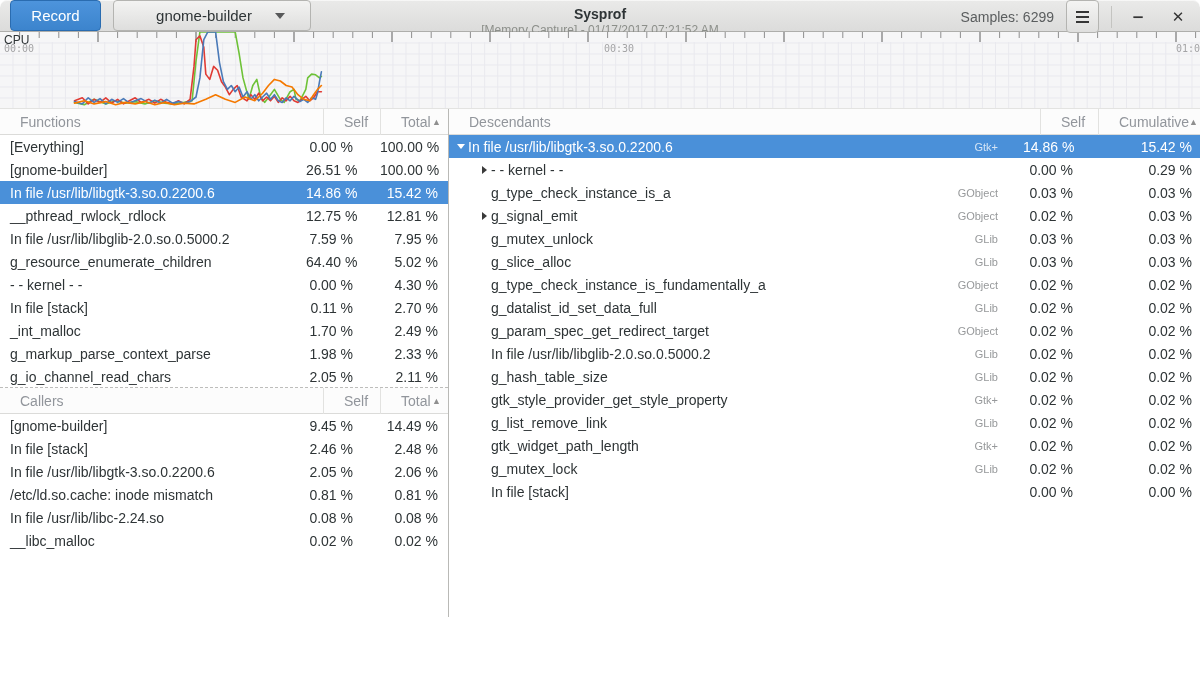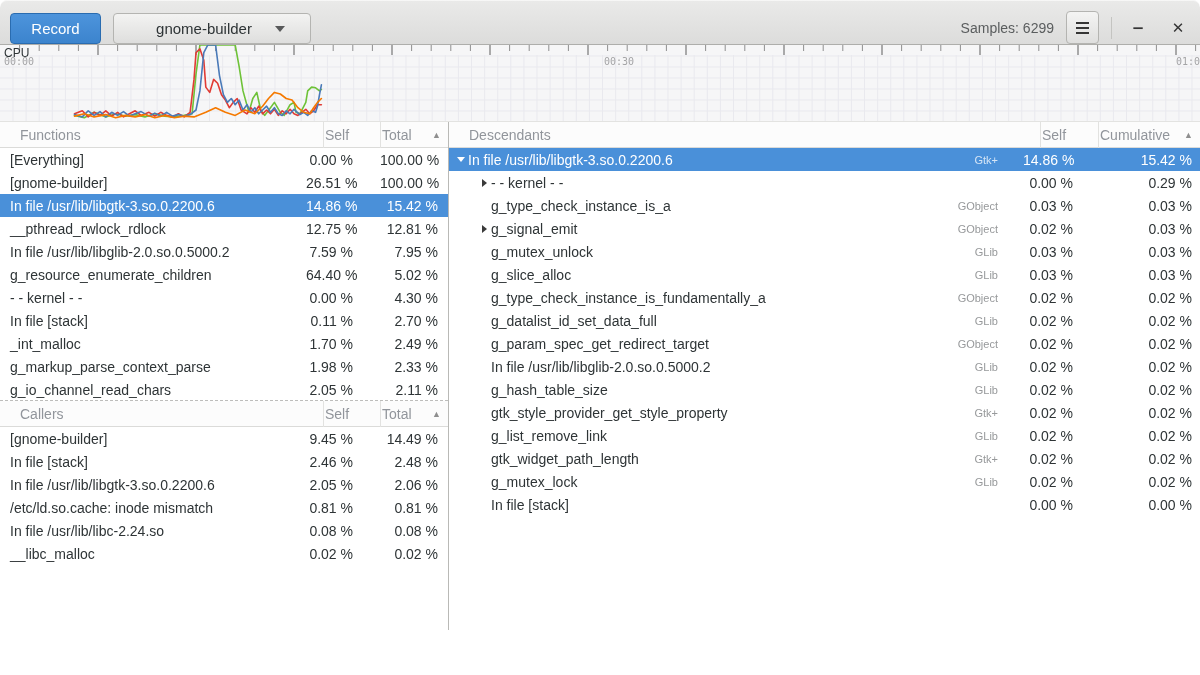--- a/index.html
+++ b/index.html
@@ -2,23 +2,23 @@
 <html><head>
 <meta charset="utf-8">
 <style>
   * { box-sizing: border-box; margin: 0; padding: 0; }
   html,body { background:#ffffff; }
   body { font-family: "Liberation Sans", sans-serif; color:#2e3436; }
   .window { position:relative; width:1200px; height:675px; overflow:hidden; background:#fff;
             border-radius:7px 7px 0 0; }
 
   
-  .headerbar { position:relative; height:45px;
+  .headerbar { position:relative; height:32px;
     background:linear-gradient(to bottom,#eaeae9,#dcdcdb);
-    border-bottom:1px solid #aeaeab; display:flex; align-items:flex-end; padding:0 8px;
+    border-bottom:1px solid #aeaeab; display:flex; align-items:flex-start; padding:0 8px;
     border-radius:7px 7px 0 0; box-shadow:inset 0 1px 0 rgba(255,255,255,.6); }
   .btn-record { height:31px; width:91px; margin-left:2px;
     background:linear-gradient(to bottom,#4d94dc,#3c84cd);
     border:1px solid #2a6cb0; border-radius:4px; color:#fff; font-size:15px;
     font-family:"Liberation Sans",sans-serif; cursor:pointer; }
   .btn-dropdown { height:31px; width:198px; margin-left:12px; display:flex; align-items:center;
     background:linear-gradient(to bottom,#f3f3f2,#dededd);
     border:1px solid #b4b4b1; border-radius:4px; font-size:15px; color:#2e3436;
     font-family:"Liberation Sans",sans-serif; cursor:pointer; padding:0 25px; }
   .btn-dropdown .dd-label { flex:1; text-align:center; }
@@ -49,21 +49,21 @@
   
   .main { display:flex; height:508px; }
   .left-col { width:449px; border-right:1px solid #b9b9b6; }
   .right-col { flex:1; min-width:0; }
 
   .thead { display:grid; height:26px; background:#fcfcfc; border-bottom:1px solid #dbdbd9;
     font-size:14px; color:#91959b; align-items:center; }
   .ltable .thead, .ltable .trow { grid-template-columns:1fr 57px 68px; }
   .rtable .thead, .rtable .trow { grid-template-columns:1fr 58px 102px; }
   .thead .hname { padding-left:20px; }
-  .thead .hcol { border-left:1px solid #e2e2e0; height:26px; line-height:26px; padding-left:1px;
+  .thead .hcol { border-left:1px solid #e2e2e0; height:26px; line-height:26px; padding-left:20px;
     display:flex; align-items:center; }
   .sort-arrow { margin-left:auto; margin-right:7px; font-size:9px; color:#8f8f8f; }
 
   .trow { display:grid; height:23px; align-items:center; font-size:14px; color:#2e3436; background:#fff; cursor:default;gap:17px; }
   .trow .num { text-align:right; padding-right:10px; white-space:nowrap; }
   .rtable .trow .num { padding-right:8px; }
   .trow.selected { background:#4a90d9; color:#ffffff; }
   .trow.selected .tag { color:#d5e5f6; }
   .fn-name { padding-left:10px; white-space:nowrap; overflow:hidden; }
 
@@ -82,20 +82,24 @@
 </head>
 <body>
 
 <div class="window">
 
   <header class="headerbar">
     <button class="btn-record">Record</button>
     <div class="btn-dropdown">
       <span class="dd-label">gnome-builder</span>
       <span class="dd-arrow"></span>
+    </div>
+    <div class="title-block">
+      <div class="title">Sysprof</div>
+      <div class="subtitle">[Memory Capture] - 01/17/2017 07:21:52 AM</div>
     </div>
     <div class="hb-right">
       <span class="samples">Samples: 6299</span>
       <button class="btn-menu">
         <span>
             <i></i>
           </span>
           <i></i>
           <i></i>
       </button>

